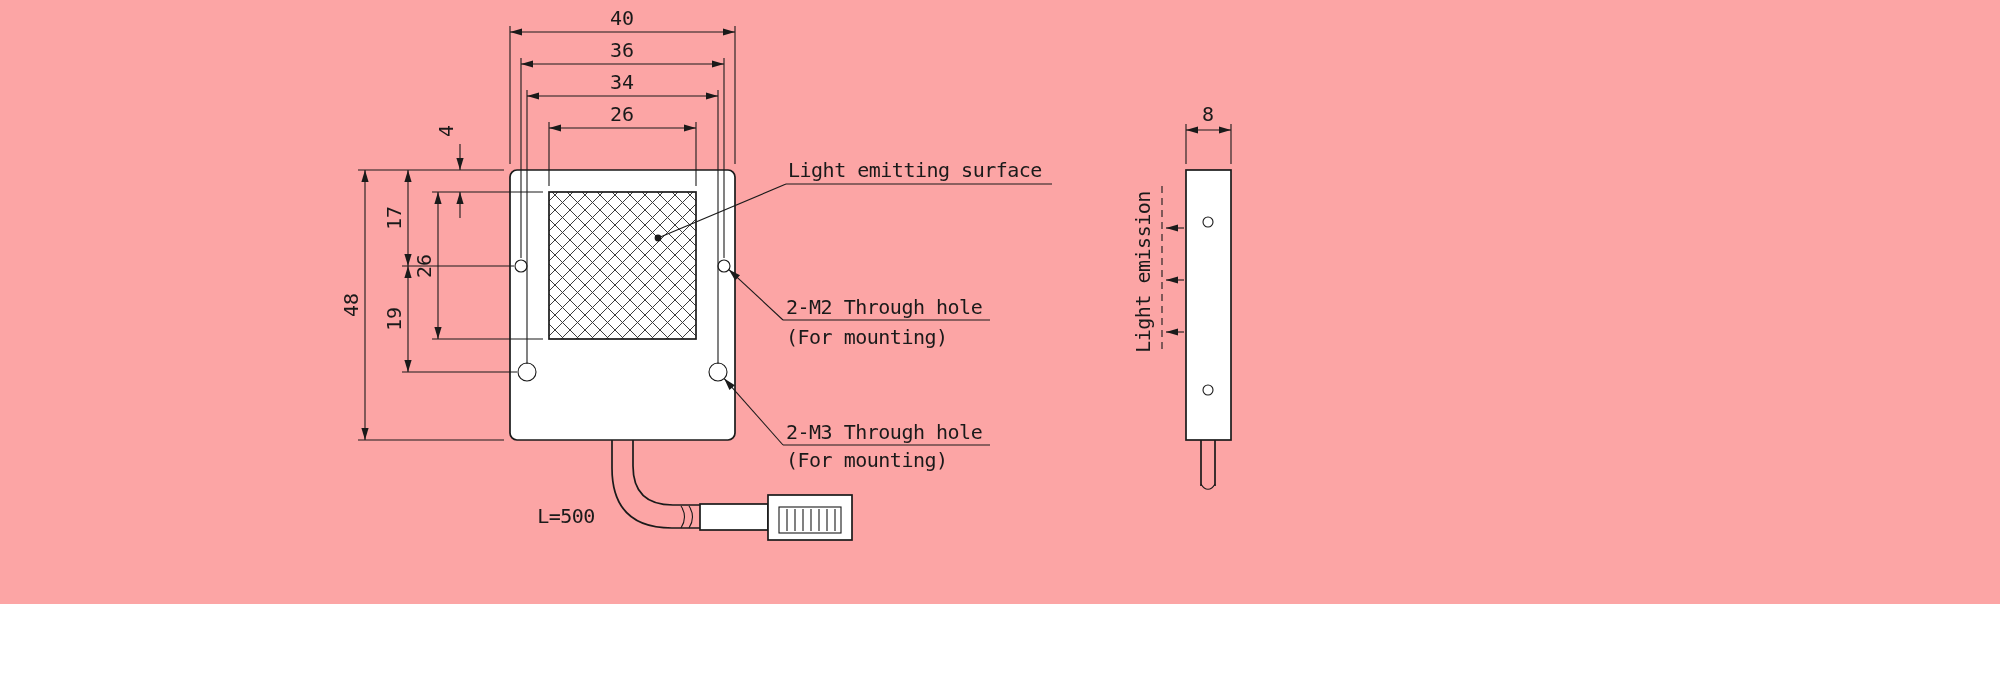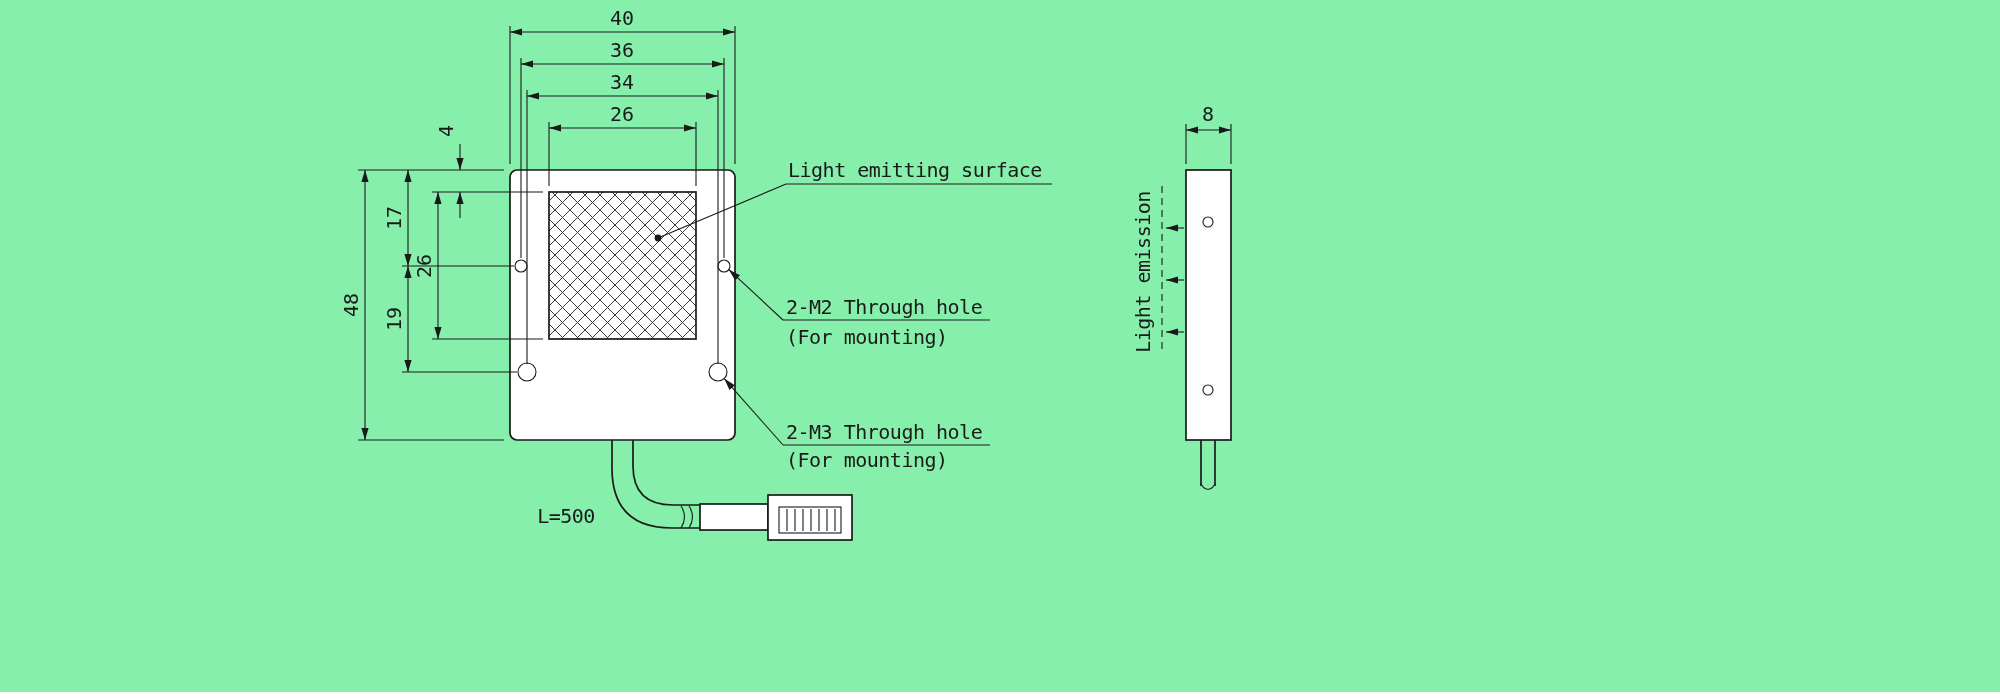--- a/index.html
+++ b/index.html
@@ -1,16 +1,16 @@
 <!DOCTYPE html>
 <html><head>
 <meta charset="utf-8">
 <style>
   html,body{margin:0;padding:0;background:#ffffff;}
-  .canvas{position:relative;width:2000px;height:692px;background:#86efac;overflow:hidden;}
+  .canvas{position:relative;width:2000px;height:604px;background:#fca5a5;overflow:hidden;}
   svg{position:absolute;left:0;top:0;}
   text{font-family:"DejaVu Sans Mono","Liberation Mono",monospace;fill:#1a1a1a;}
   .dim{font-size:20px;}
   .lbl{font-size:20px;letter-spacing:-0.5px;}
   .thin{stroke:#1a1a1a;stroke-width:1.1;fill:none;}
   .thick{stroke:#1a1a1a;stroke-width:1.7;fill:none;}
   .leader{stroke:#1a1a1a;stroke-width:1.1;fill:none;}
   .white{fill:#ffffff;}
 </style>
 </head>

